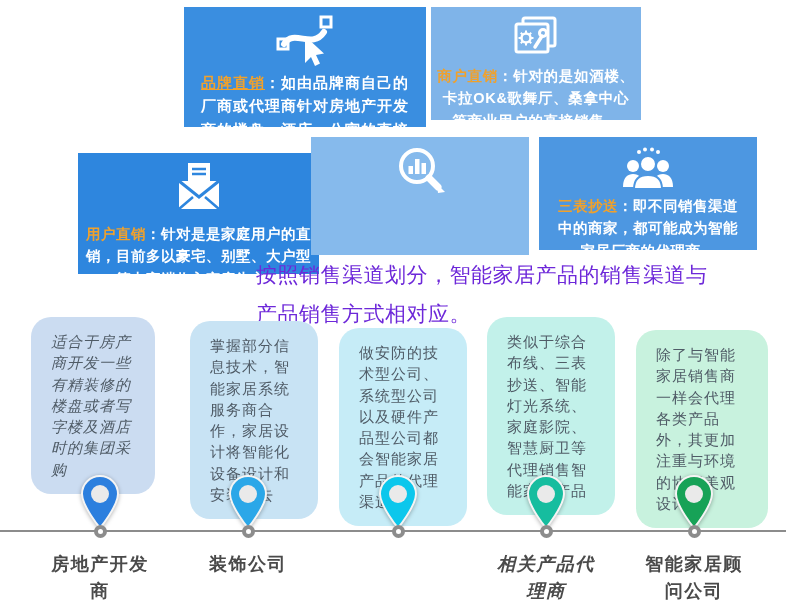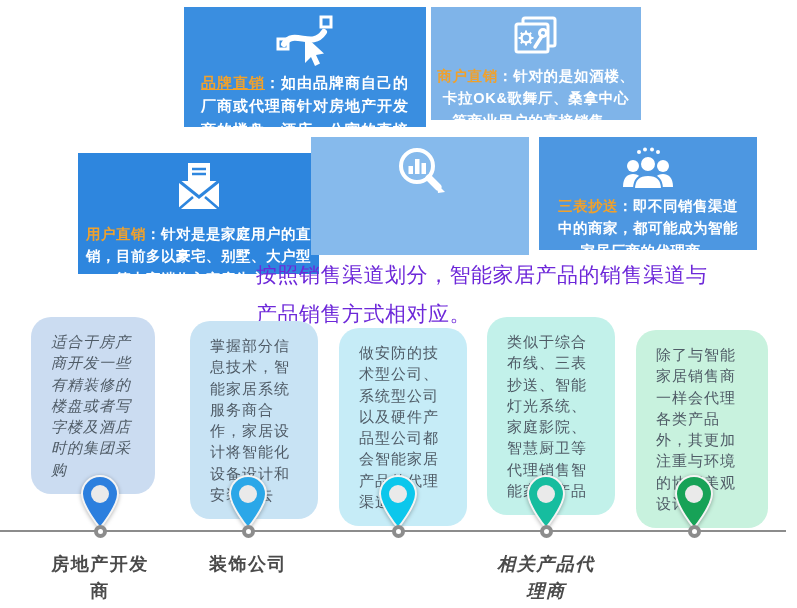--- a/index.html
+++ b/index.html
@@ -193,14 +193,16 @@
   <div class="node" id="node-2" style="border-color: rgb(140, 140, 140);"></div>
   <div class="node" id="node-3" style="border-color: rgb(140, 140, 140);"></div>
   <div class="node" id="node-4" style="border-color: rgb(140, 140, 140);"></div>
   <div class="node" id="node-5" style="border-color: rgb(140, 140, 140);"></div>
 
   <div class="tl-label" id="label-1">房地产开发
 商</div>
   <div class="tl-label" id="label-2">装饰公司</div>
   <div class="tl-label" id="label-4">相关产品代
 理商</div>
+  <div class="tl-label" id="label-5">智能家居顾
+问公司</div>
 
 </div>
 
 </body></html>

